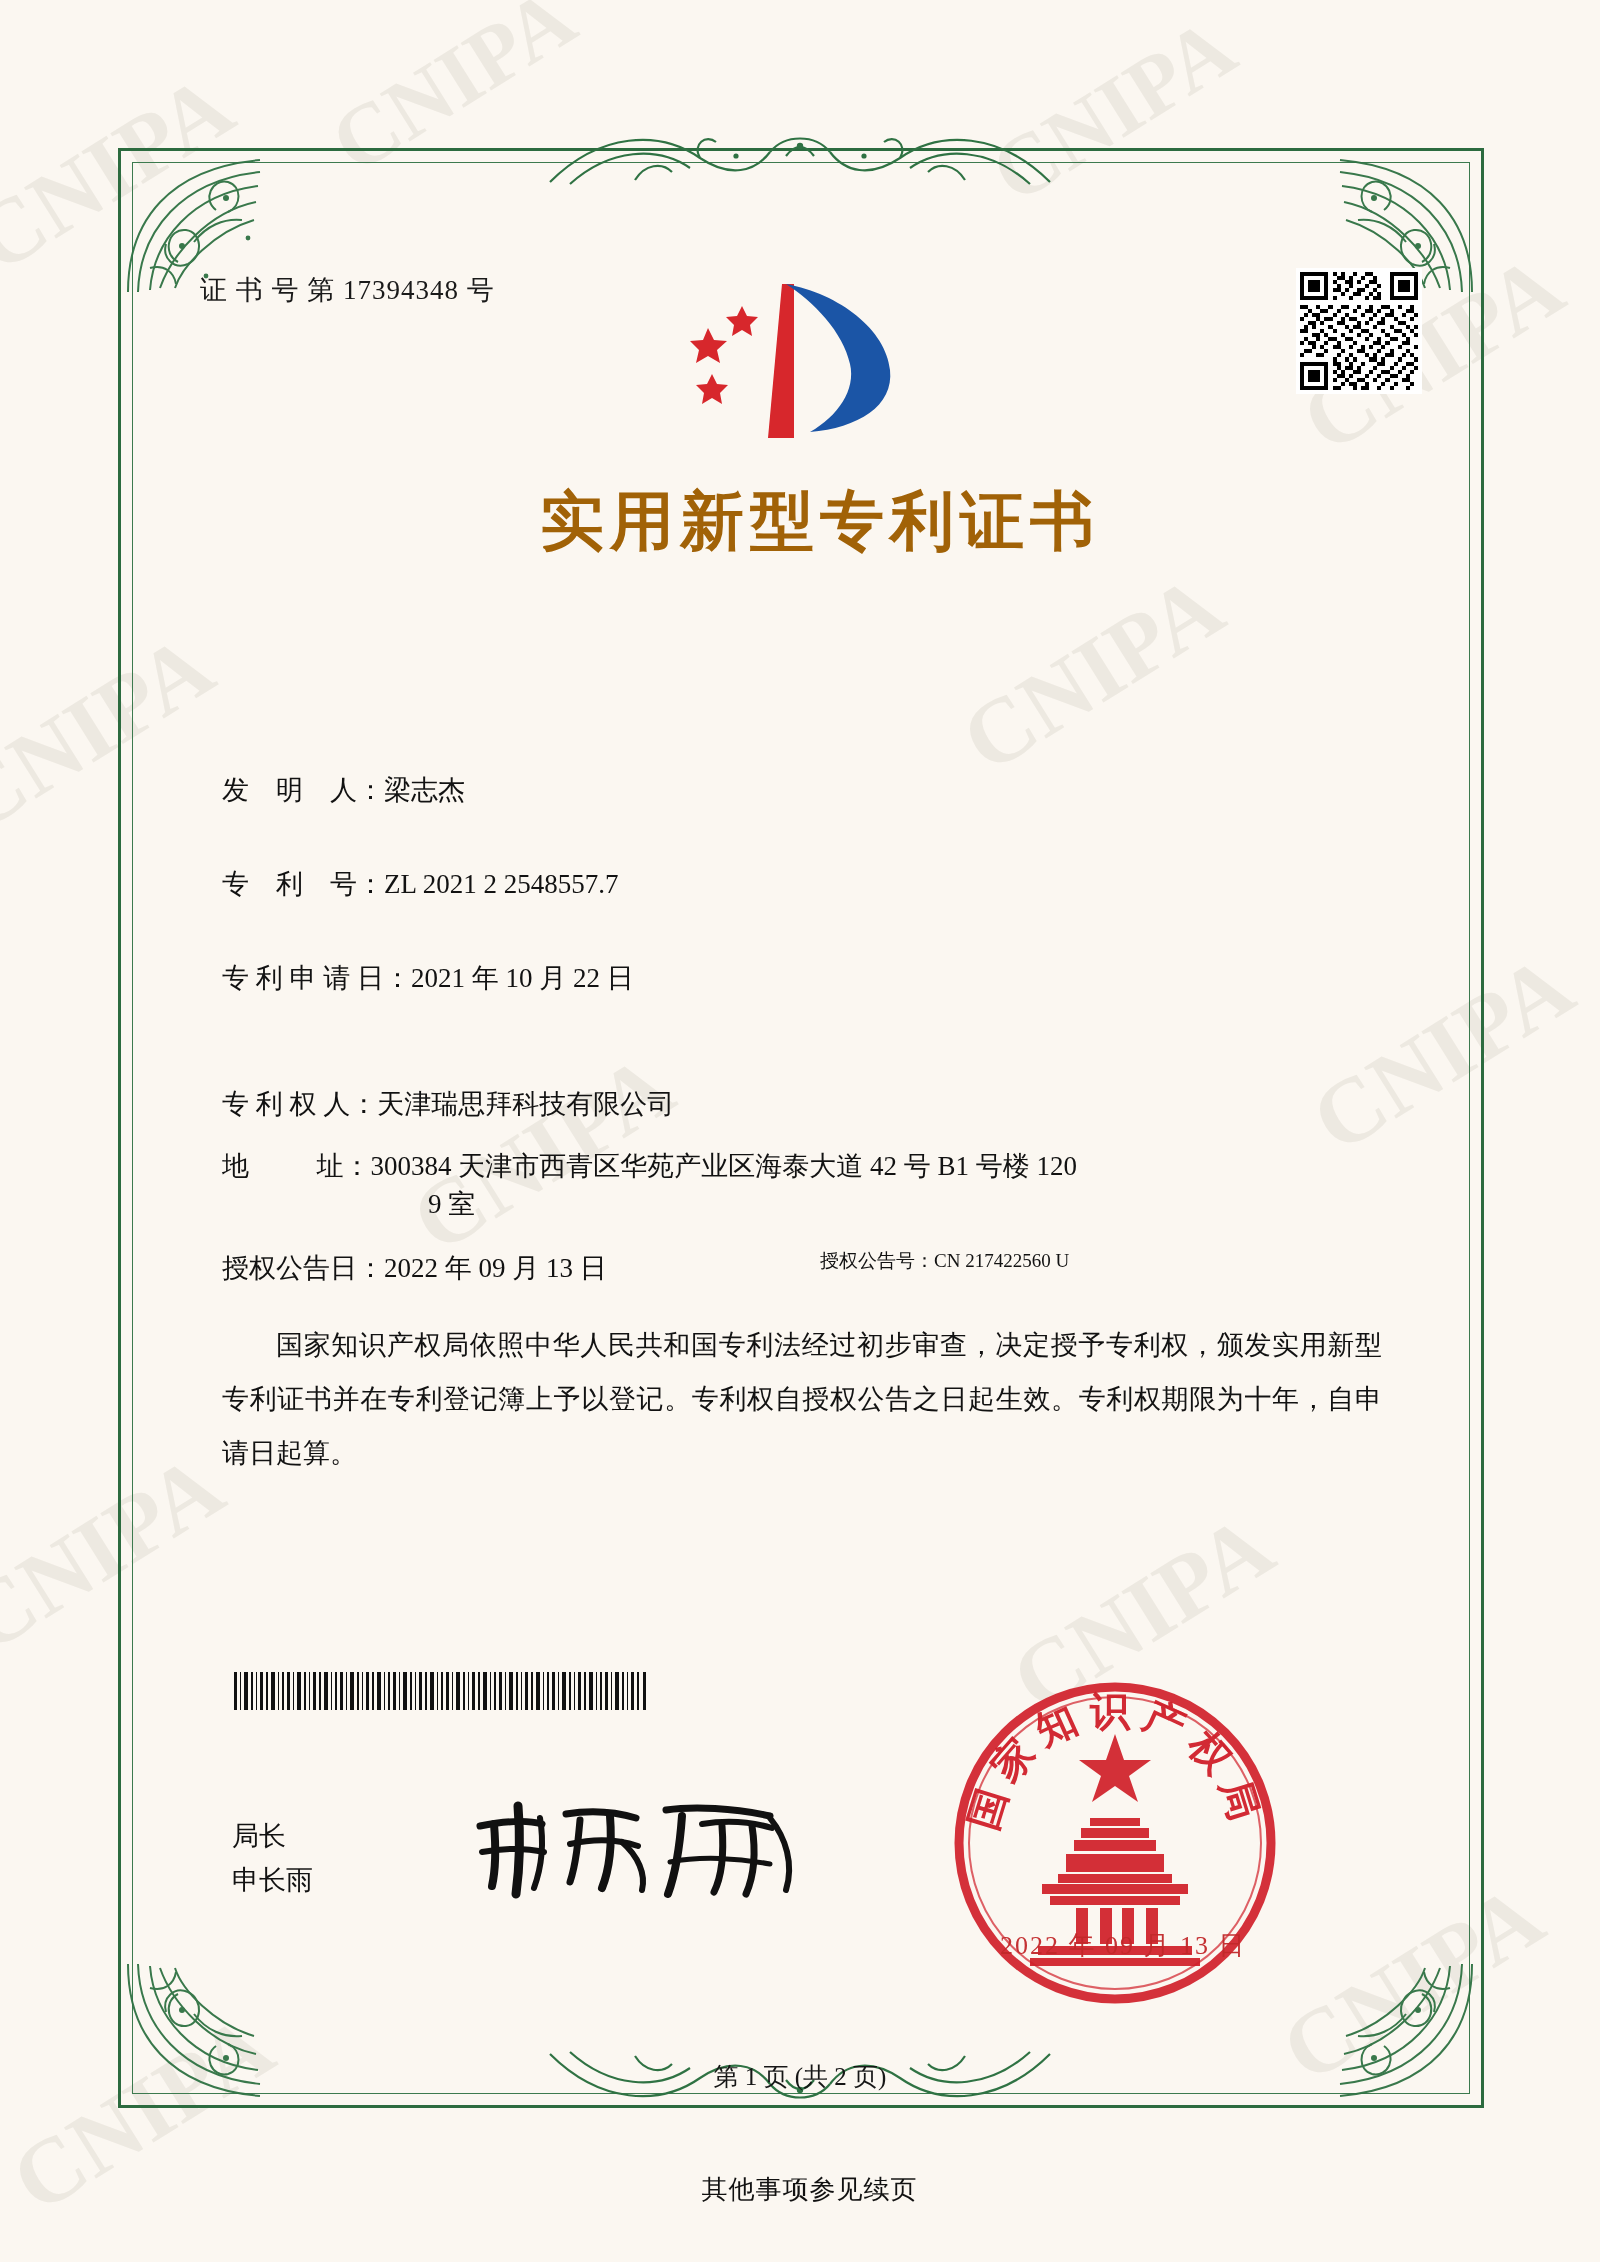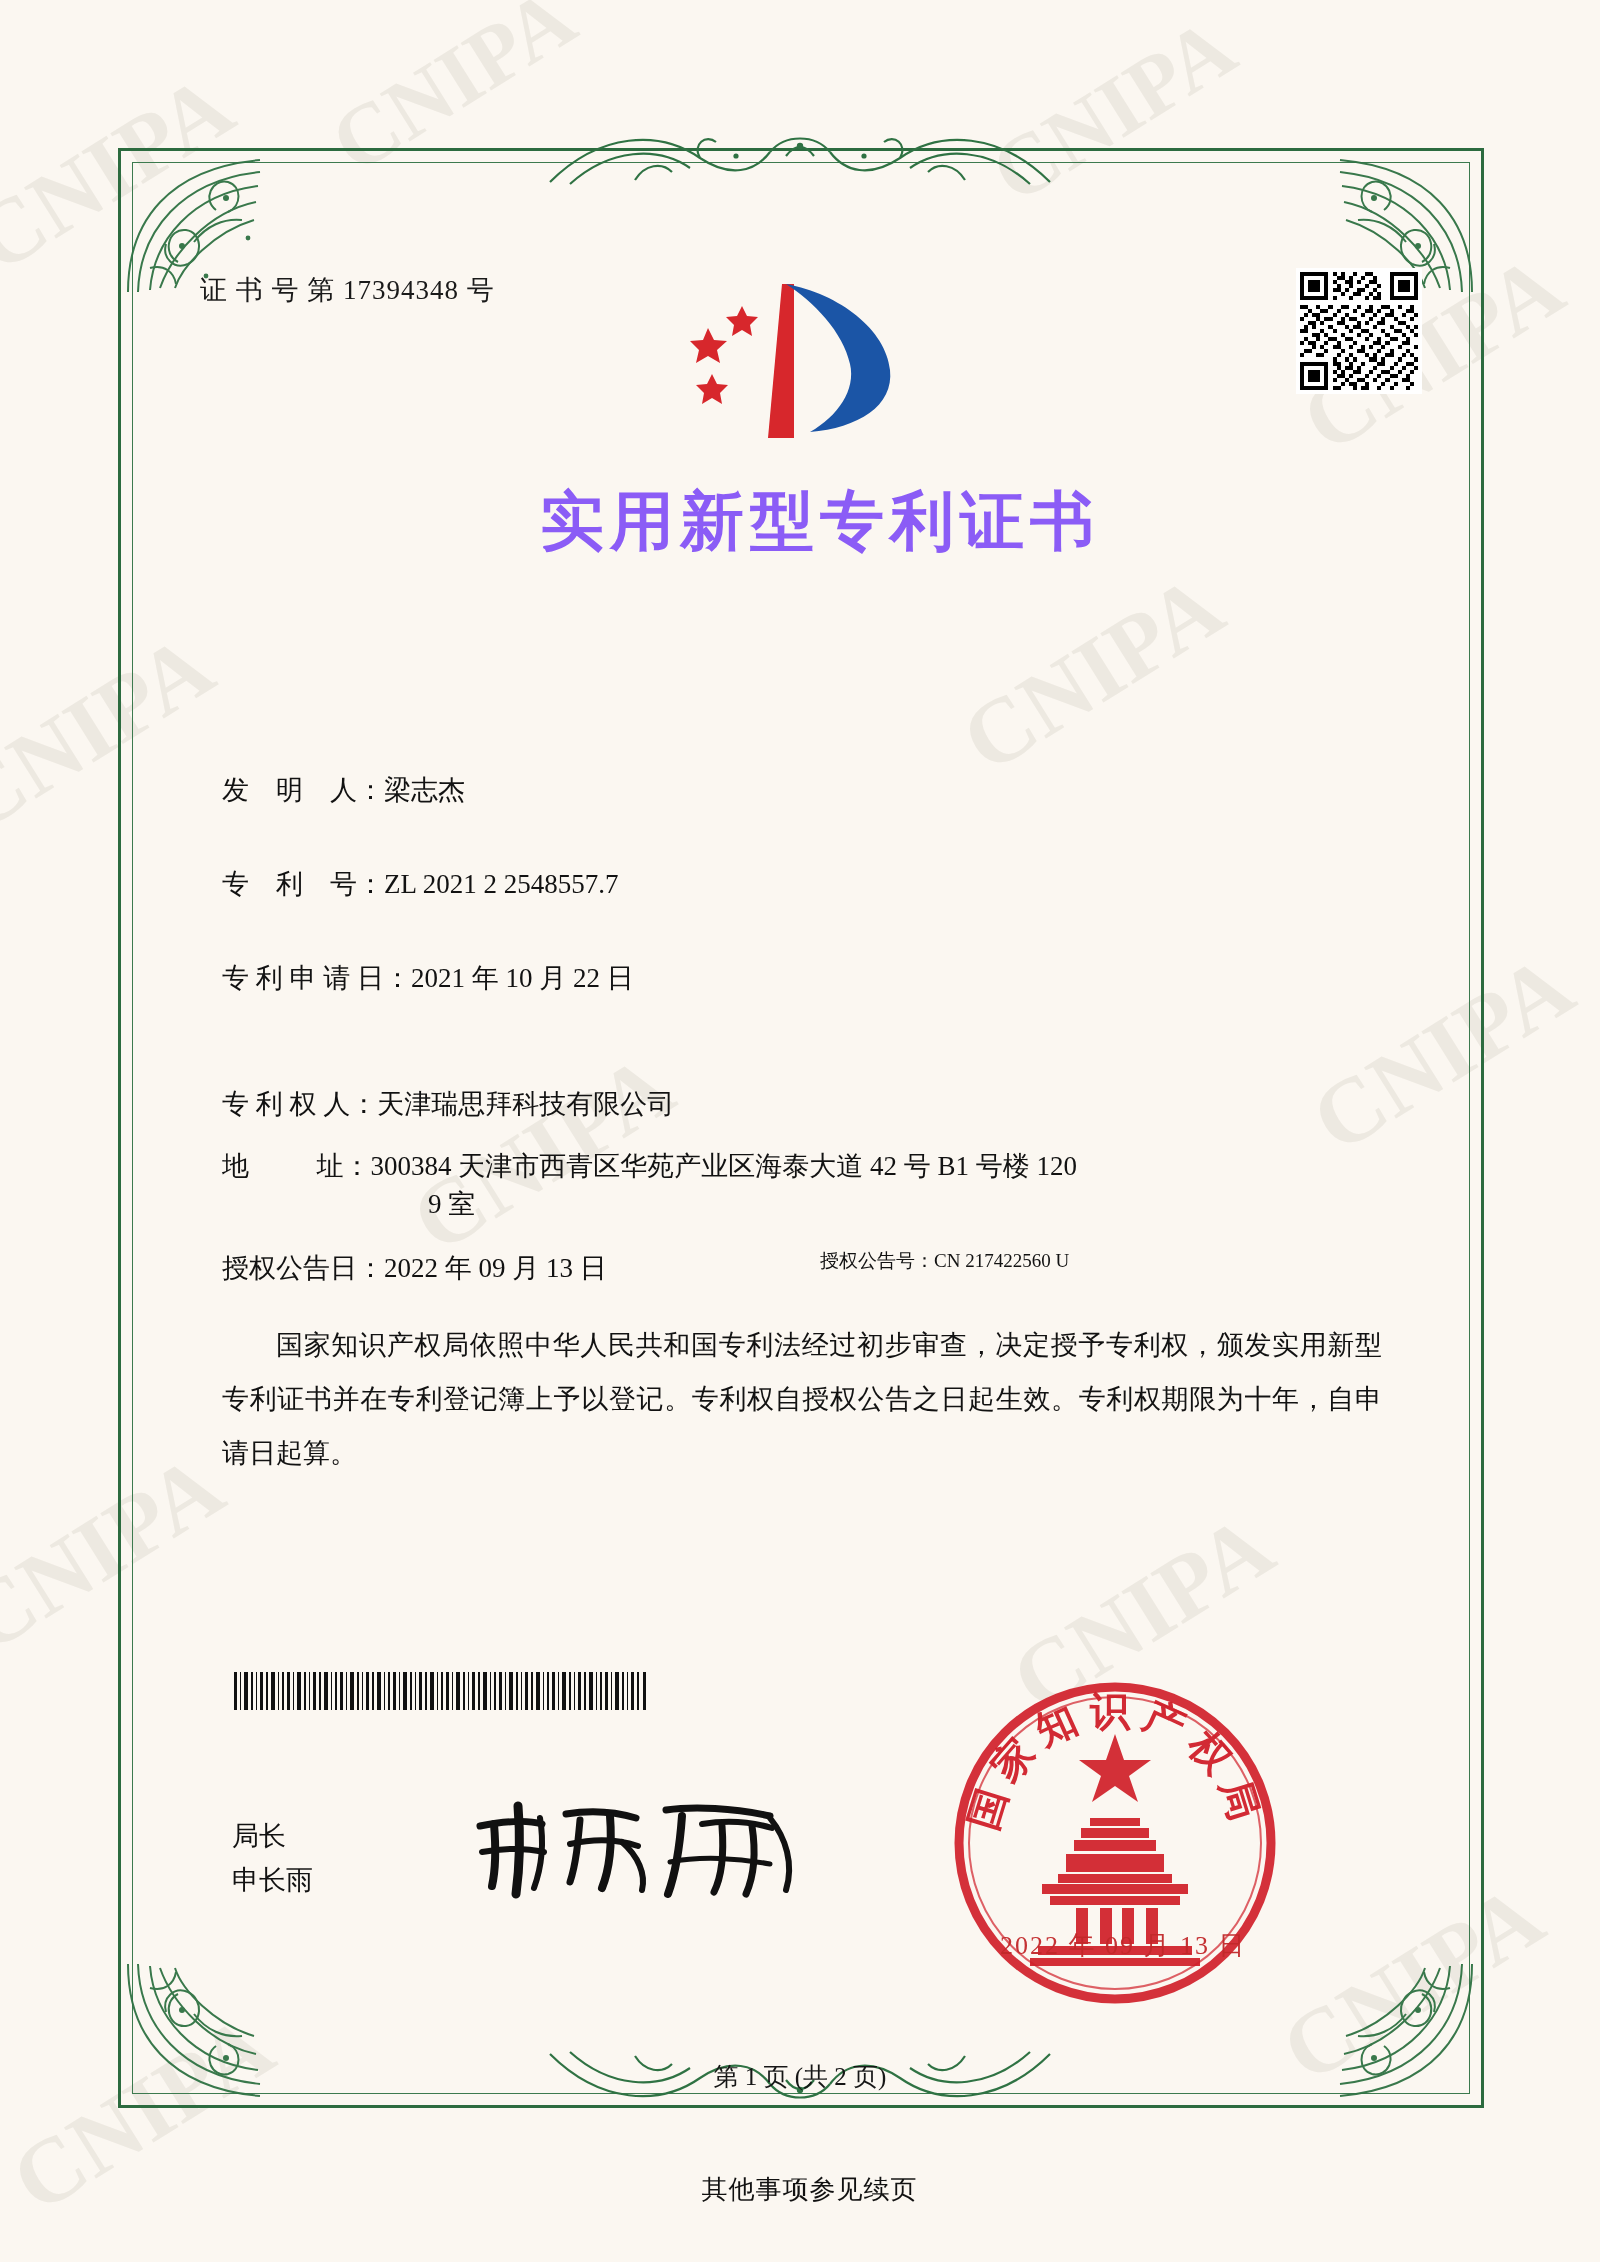--- a/index.html
+++ b/index.html
@@ -114,21 +114,21 @@
   #cert-title {
     position: absolute;
     left: 0;
     right: 0;
     top: 478px;
     text-align: center;
     font-family: "Liberation Serif", serif;
     font-size: 64px;
     font-weight: bold;
     letter-spacing: 6px;
-    color: #8b5cf6;
+    color: #a16207;
     padding-left: 40px;
   }
 
   
   .field-row {
     position: absolute;
     left: 222px;
     width: 1160px;
     font-size: 27px;
     color: #121212;

